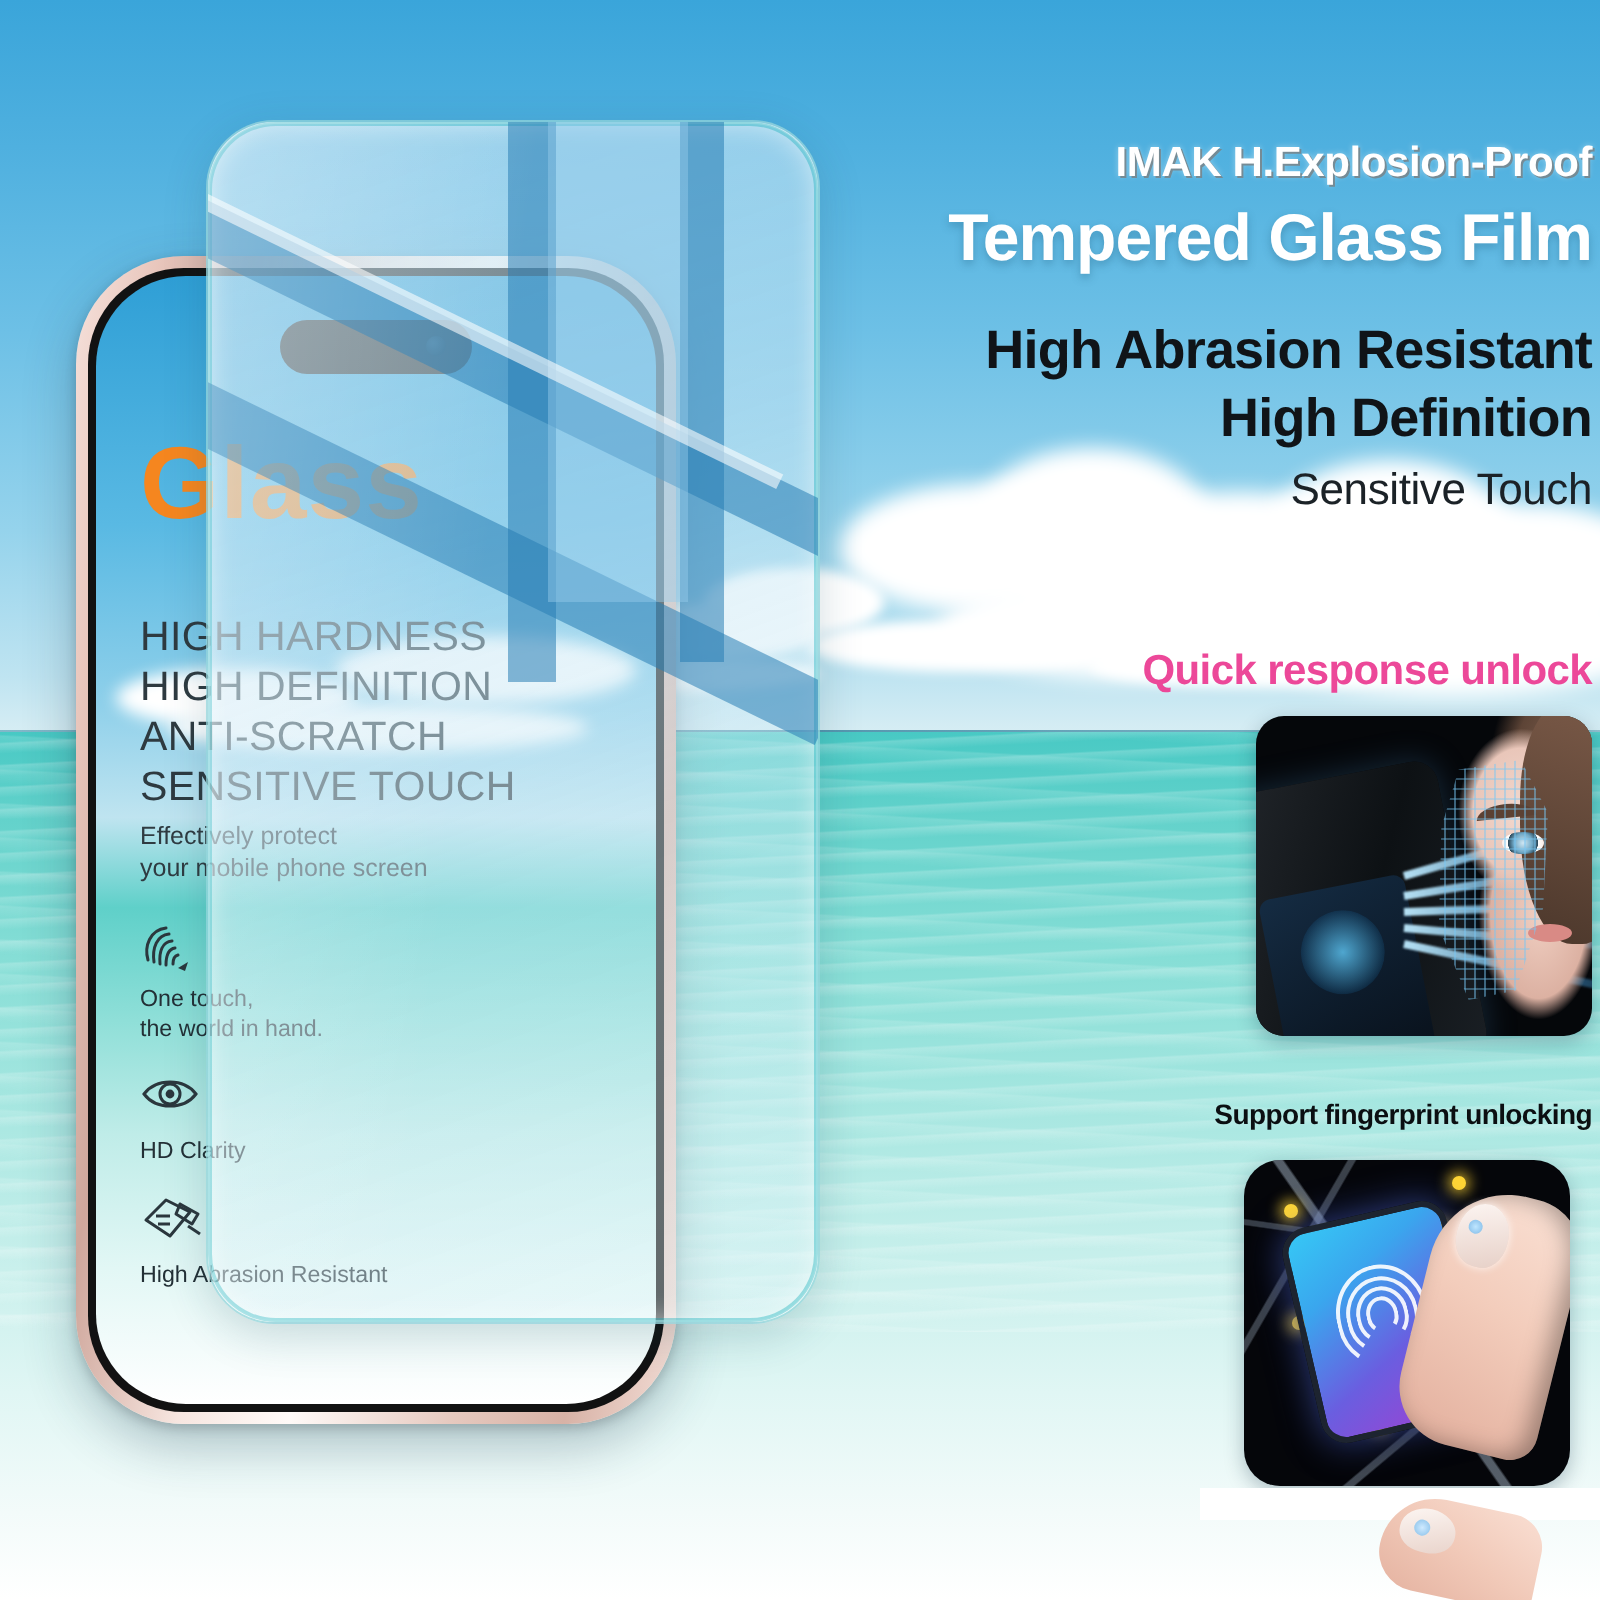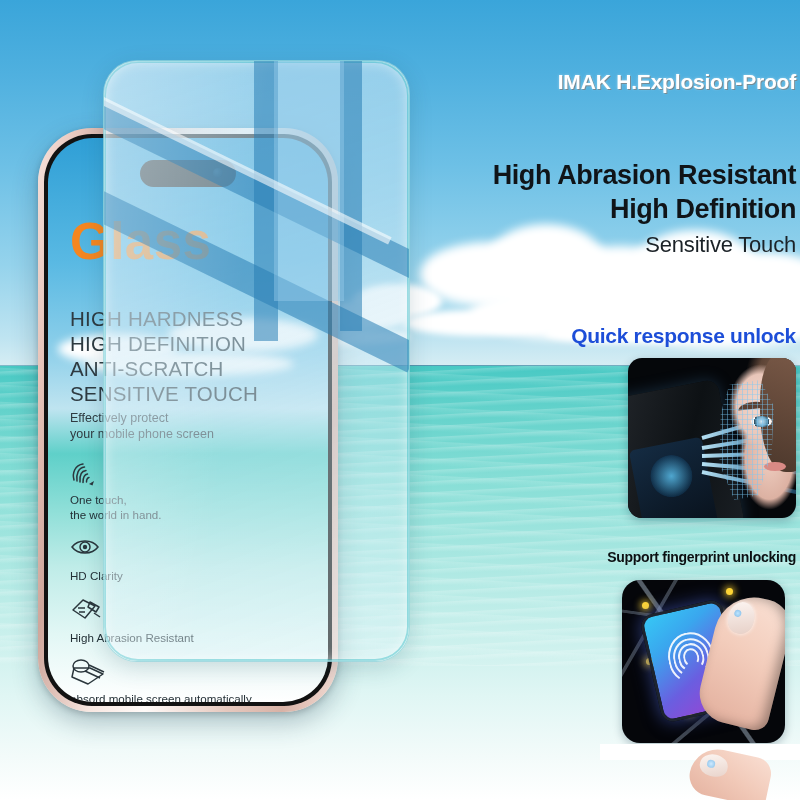--- a/index.html
+++ b/index.html
@@ -99,21 +99,21 @@
   .h-brand{
     top:58px;font-size:21px;font-weight:700;color:#ffffff;letter-spacing:-.2px;
     text-shadow:1px 1px 0 rgba(120,130,135,.85), 0 0 3px rgba(255,255,255,.4);
   }
   .h-title{top:88px;font-size:33px;font-weight:700;color:#ffffff;letter-spacing:-.5px;
     text-shadow:0 2px 4px rgba(30,90,120,.35);}
   .h-f1{top:148px;font-size:27px;font-weight:700;color:#101418;letter-spacing:-.4px;}
   .h-f2{top:182px;font-size:27px;font-weight:700;color:#101418;letter-spacing:-.4px;}
   .h-f3{top:220px;font-size:22px;font-weight:400;color:#1b2227;letter-spacing:-.2px;}
 
-  .sec-t1{top:312px;font-size:21px;font-weight:700;color:#1d4ed8;letter-spacing:-.3px;}
+  .sec-t1{top:312px;font-size:21px;font-weight:700;color:#ec4899;letter-spacing:-.3px;}
   .sec-t2{top:537px;font-size:14px;font-weight:700;color:#0b0f12;letter-spacing:-.3px;}
 
   
   .panel-face{
     position:absolute;left:628px;top:358px;width:168px;height:160px;border-radius:14px;overflow:hidden;
     background:#05070a;box-shadow:0 3px 10px rgba(0,40,60,.28);
   }
   .pf-phone{position:absolute;left:-8px;top:30px;width:112px;height:150px;border-radius:12px;
     background:linear-gradient(115deg,#23272c,#0d1114 55%,#1a1f24);transform:rotate(-11deg);
     box-shadow:0 0 16px rgba(80,150,210,.25);}
@@ -279,52 +279,40 @@
                   <path d="M8 10 h7 M9 14 h6"></path>
                   <path d="M20 4 L29 9 L26 14 L18 9z"></path>
                   <path d="M24 15 L30 19"></path>
                 </svg>
               </span>
               <div class="btxt">
                 <div>High Abrasion Resistant</div>
               </div>
             </div>
 
-            <div class="bullet">
-              <span class="bico">
-                <svg width="44" height="28" viewBox="0 0 44 28" fill="none" stroke="#2b373d" stroke-width="1.5" stroke-linejoin="round">
-                  <ellipse cx="11" cy="7" rx="8" ry="6"></ellipse>
-                  <path d="M4 9 L2 18 L18 25 L33 15 L20 9z"></path>
-                  <path d="M15 12 L30 19"></path>
-                  <path d="M19 6 L34 13"></path>
-                </svg>
-              </span>
-              <div class="btxt">
-                <div>absord mobile screen automatically</div>
-              </div>
-            </div>
 
           </div>
         </div>
       </div>
     </div>
   </div>
 
   <div class="glass">
     <div class="glass-edge"></div>
     <div class="refl" style="left:-60px;top:10px;width:420px;height:26px;transform:rotate(26deg);"></div>
     <div class="refl" style="left:-70px;top:96px;width:430px;height:30px;transform:rotate(26deg);"></div>
     <div class="refl" style="left:150px;top:-20px;width:24px;height:300px;transform:rotate(0deg);"></div>
     <div class="refl" style="left:236px;top:-10px;width:22px;height:280px;"></div>
     <div class="refl pale" style="left:170px;top:-10px;width:70px;height:250px;"></div>
     <div class="refl white" style="left:0px;top:36px;width:320px;height:8px;transform:rotate(26deg);"></div>
     <div class="glass-gloss"></div>
   </div>
 
   <div class="rt h-brand">IMAK H.Explosion-Proof</div>
+  <div class="rt h-title">Tempered Glass Film</div>
   <div class="rt h-f1">High Abrasion Resistant</div>
   <div class="rt h-f2">High Definition</div>
   <div class="rt h-f3">Sensitive Touch</div>
 
   <div class="rt sec-t1">Quick response unlock</div>
   <div class="rt sec-t2">Support fingerprint unlocking</div>
 
   <div class="panel-face">
     <div class="pf-phone">
       <div class="pf-phone-scr">

